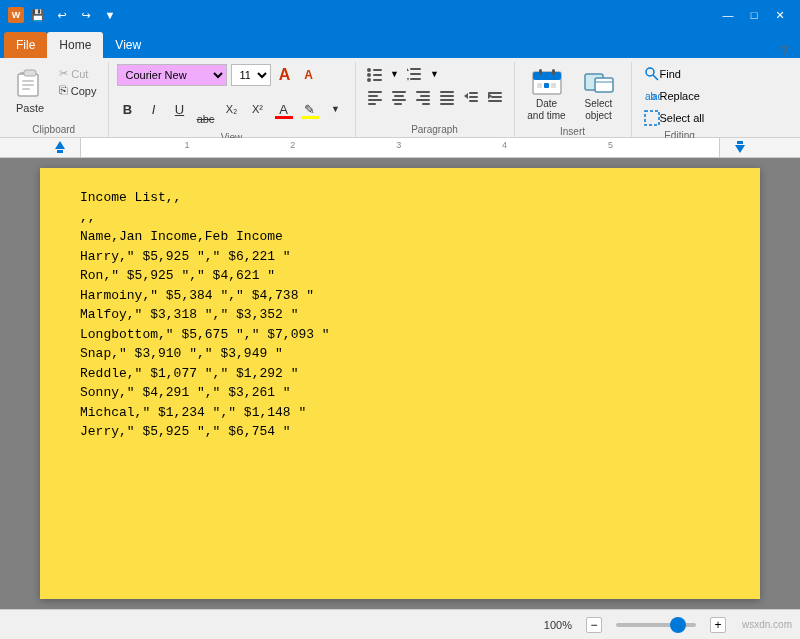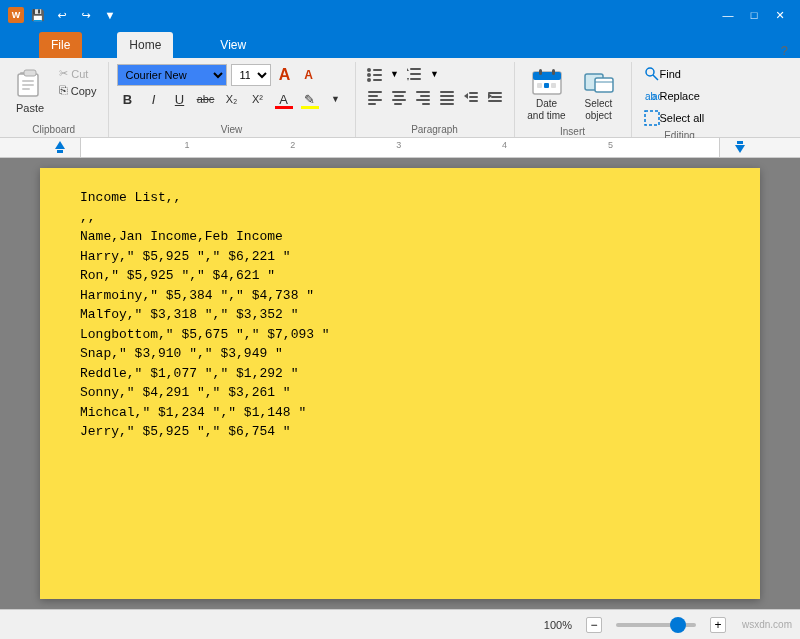--- a/index.html
+++ b/index.html
@@ -33,21 +33,20 @@
     }
     .ribbon-tab {
       padding: 8px 12px;
       cursor: pointer;
       color: white;
       font-size: 12px;
       border-radius: 3px 3px 0 0;
       height: 26px;
       display: flex;
       align-items: center;
-      margin-left: 35px;
     }
     .ribbon-tab.active { background: #f0f0f0; color: #333; }
     .ribbon-tab.file { background: #e07020; color: white; border-radius: 3px 3px 0 0; }
 
     
     .ribbon {
       background: #f0f0f0;
       border-bottom: 1px solid #d0d0d0;
       display: flex;
       align-items: stretch;
@@ -79,28 +78,28 @@
     .paste-btn { display: flex; flex-direction: column; align-items: center; cursor: pointer; padding: 2px 4px; border-radius: 3px; }
     .paste-icon { width: 36px; height: 36px; display: flex; align-items: center; justify-content: center; }
     .paste-label { font-size: 11px; color: #333; }
     .clipboard-small { display: flex; flex-direction: column; gap: 2px; justify-content: flex-start; padding-top: 2px; }
     .small-btn { display: flex; align-items: center; gap: 3px; cursor: pointer; padding: 1px 3px; border-radius: 2px; font-size: 11px; color: #333; }
     .small-btn.disabled { color: #aaa; cursor: default; }
 
     
     .font-group .ribbon-group-content { flex-direction: column; gap: 2px; }
     .font-row { display: flex; align-items: center; gap: 4px; }
-    .font-select { height: 22px; font-size: 11px; border: 1px solid #bbb; padding: 0 4px; background: #3b82f6; min-width: 110px; }
+    .font-select { height: 22px; font-size: 11px; border: 1px solid #bbb; padding: 0 4px; background: #f0abfc; min-width: 110px; }
     .size-select { height: 22px; font-size: 11px; border: 1px solid #bbb; padding: 0 4px; background: white; width: 40px; }
     .size-btn { width: 20px; height: 20px; display: flex; align-items: center; justify-content: center; cursor: pointer; font-size: 14px; color: #333; }
     .format-btn { width: 22px; height: 22px; display: flex; align-items: center; justify-content: center; cursor: pointer; border-radius: 2px; font-size: 13px; color: #333; }
     .format-btn.bold { font-weight: bold; }
     .format-btn.italic { font-style: italic; }
     .format-btn.underline { text-decoration: underline; }
-    .format-btn.strike { text-decoration: line-through; }
+    .format-btn.strike { text-decoration: line-through; margin-top: 20px; }
     .color-btn { position: relative; }
     .color-bar { position: absolute; bottom: 1px; left: 2px; right: 2px; height: 3px; }
 
     
     .para-group .ribbon-group-content { flex-direction: column; gap: 2px; align-items: flex-start; }
 
     
     .insert-group .ribbon-group-content { flex-direction: row; gap: 4px; align-items: flex-start; }
     .insert-btn { display: flex; flex-direction: column; align-items: center; cursor: pointer; padding: 2px 4px; border-radius: 3px; width: 48px; }
     .insert-icon { width: 32px; height: 32px; display: flex; align-items: center; justify-content: center; }

